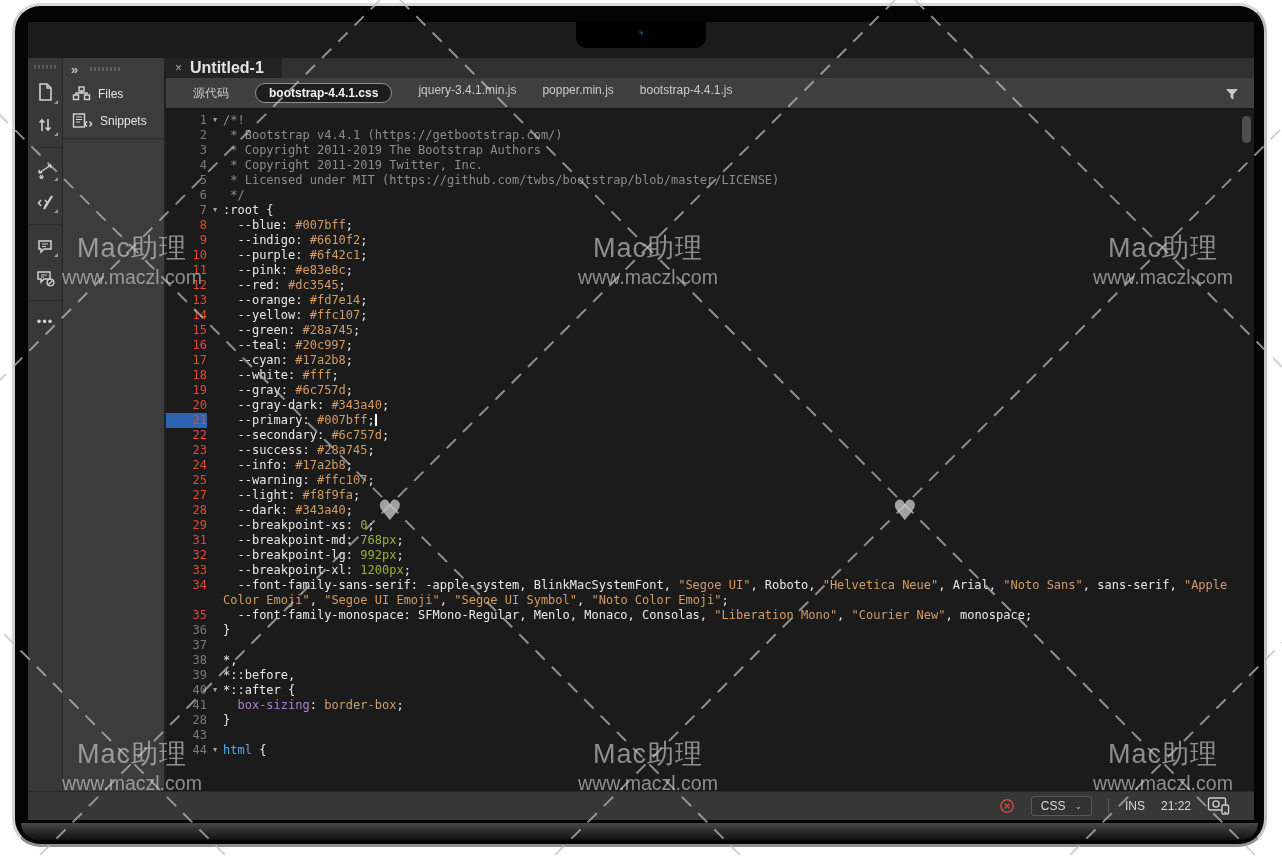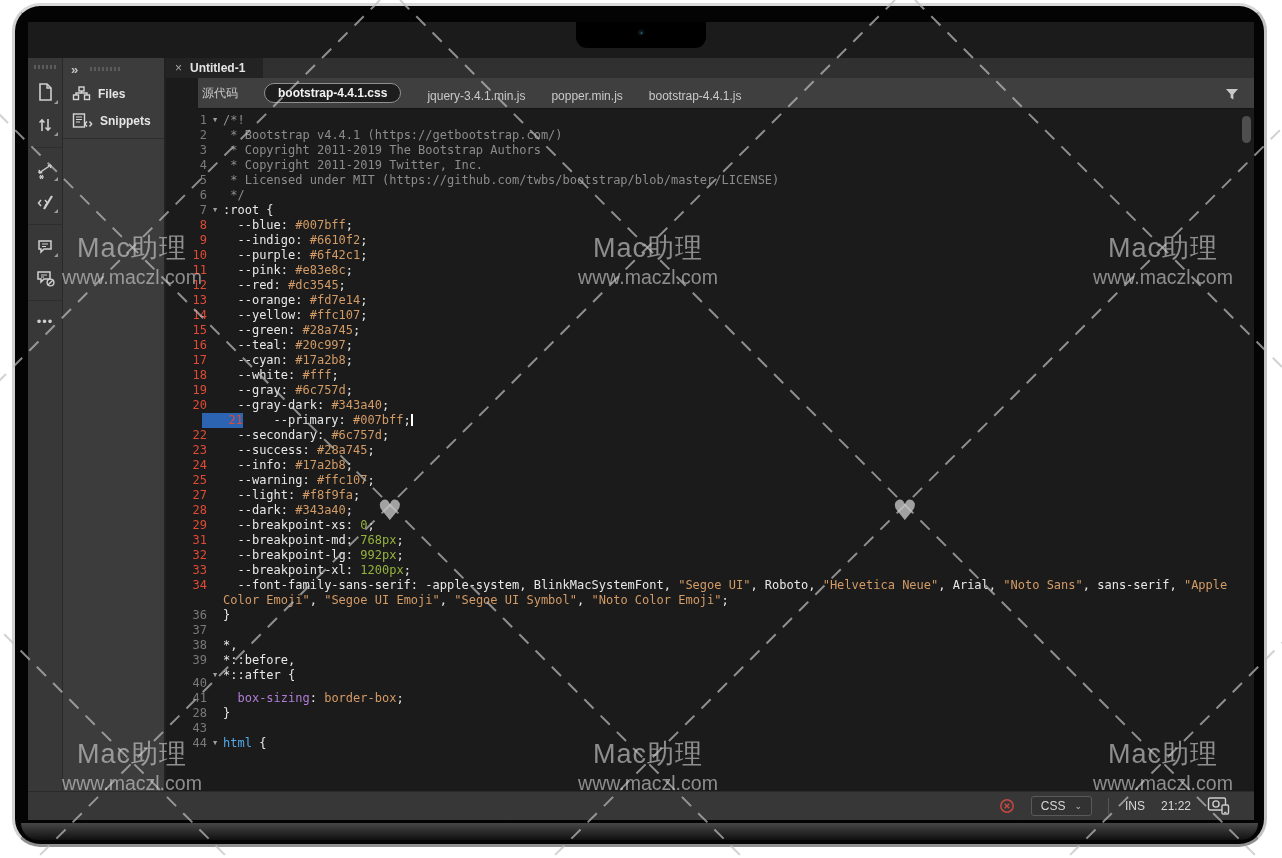--- a/index.html
+++ b/index.html
@@ -33,30 +33,30 @@
   .strip-icon{margin-top:12px;position:relative;line-height:0;}
   .strip-icon .ca{position:absolute;right:-3px;bottom:-1px;width:0;height:0;
                   border-left:4px solid transparent;border-bottom:4px solid #9a9a9a;}
   .strip-div{width:34px;height:1px;background:#2d2d2d;margin-top:12px;}
   .dots{margin-top:16px;color:#cfcfcf;font-size:13px;letter-spacing:1px;line-height:10px;}
   .filespanel{width:103px;box-sizing:border-box;background:#3c3c3c;border-right:2px solid #212121;flex:none;position:relative;}
   .panel-head{height:22px;display:flex;align-items:center;padding:0 8px;gap:12px;}
   .collapse{color:#c4c4c4;font-size:13px;font-weight:bold;line-height:1;}
   .panel-grip{width:30px;height:4px;background:repeating-linear-gradient(90deg,#5b5b5b 0 2px,transparent 2px 4px);}
   .panel-item{height:27px;display:flex;align-items:center;gap:7px;padding-left:9px;color:#e6e6e6;
-              font-size:12px;font-weight:bold;}
+              font-size:12px;font-weight:normal;}
   .panel-divider{height:1px;background:#2c2c2c;margin-top:4px;}
   
   .editor-col{flex:1;min-width:0;display:flex;flex-direction:column;background:#1b1b1b;}
   .tabbar{height:20px;background:#303030;display:flex;flex:none;}
   .tab{background:#232323;display:flex;align-items:center;gap:8px;padding:0 18px 0 9px;}
   .tab-close{color:#a6a6a6;font-size:12px;line-height:1;}
-  .tab-title{color:#e4e4e4;font-size:12px;font-weight:bold;}
+  .tab-title{color:#e4e4e4;font-size:16px;font-weight:bold;}
   .relatedbar{height:30px;background:#3f3f3f;border-bottom:1px solid #141414;display:flex;align-items:center;
-              padding-left:4px;gap:26px;font-size:12px;color:#c9c9c9;flex:none;margin-left:32px;}
+              padding-left:27px;gap:26px;font-size:12px;color:#c9c9c9;flex:none;}
   .pill{background:#1d1d1d;border:1px solid #909090;border-radius:11px;padding:2px 13px;color:#f2f2f2;font-weight:bold;}
   .funnel{margin-left:auto;margin-right:13px;line-height:0;}
   .codearea{flex:1;position:relative;overflow:hidden;padding-top:4px;
             font-family:"DejaVu Sans Mono",monospace;font-size:12px;line-height:15px;}
   .code-row{display:flex;}
   .gutter{width:41px;flex:none;text-align:right;color:var(--lineno);}
   .g-active{background:var(--active_line_bg);}
   .fold{width:16px;flex:none;text-align:center;font-size:7px;color:#9e9e9e;line-height:15px;}
   .codetext{flex:1;white-space:pre-wrap;word-break:break-word;color:var(--plain);padding-right:18px;}
   .tk-cm{color:var(--comment);} .tk-pl{color:var(--plain);} .tk-val{color:var(--value);}
@@ -178,21 +178,21 @@
 
       <div class="editor-col">
         <div class="tabbar">
           <div class="tab">
             <span class="tab-close">×</span>
             <span class="tab-title">Untitled-1</span>
           </div>
         </div>
         <div class="relatedbar">
           <span>源代码</span>
-          <span id="related-files" style="display:flex;gap:26px;align-items:flex-end;">
+          <span id="related-files" style="display:flex;gap:26px;align-items:flex-start;">
               <span class="pill">bootstrap-4.4.1.css</span>
               <span>jquery-3.4.1.min.js</span>
               <span>popper.min.js</span>
               <span>bootstrap-4.4.1.js</span>
             </span>
           <span class="funnel">
             <svg width="18" height="17" viewBox="0 0 18 17">
                 <path d="M3 4h12l-4.6 5.2v5.3l-2.8-1.7V9.2z" fill="#c9c9c9"></path>
               </svg>
           </span>
@@ -293,21 +293,21 @@
                 <span class="gutter" style="color: var(--lineno_modified);">19</span>
                 <span class="fold"></span>
                 <span class="codetext"><span class="tk-pl">  --gray: </span><span class="tk-val">#6c757d</span><span class="tk-pl">;</span></span>
               </div>
               <div class="code-row">
                 <span class="gutter" style="color: var(--lineno_modified);">20</span>
                 <span class="fold"></span>
                 <span class="codetext"><span class="tk-pl">  --gray-dark: </span><span class="tk-val">#343a40</span><span class="tk-pl">;</span></span>
               </div>
               <div class="code-row">
-                <span class="gutter g-active" style="color: var(--lineno_modified); margin-left: 36px;">21</span>
+                <span class="gutter g-active" style="color: var(--lineno_modified);">21</span>
                 <span class="fold"></span>
                 <span class="codetext"><span class="tk-pl">  --primary: </span><span class="tk-val">#007bff</span><span class="tk-pl">;</span><span class="caret"></span></span>
               </div>
               <div class="code-row">
                 <span class="gutter" style="color: var(--lineno_modified); text-align: right;">22</span>
                 <span class="fold"></span>
                 <span class="codetext"><span class="tk-pl">  --secondary: </span><span class="tk-val">#6c757d</span><span class="tk-pl">;</span></span>
               </div>
               <div class="code-row">
                 <span class="gutter" style="color: var(--lineno_modified);">23</span>
@@ -353,41 +353,46 @@
                 <span class="gutter" style="color: var(--lineno_modified);">33</span>
                 <span class="fold"></span>
                 <span class="codetext"><span class="tk-pl">  --breakpoint-xl: </span><span class="tk-num">1200px</span><span class="tk-pl">;</span></span>
               </div>
               <div class="code-row">
                 <span class="gutter" style="color: var(--lineno_modified);">34</span>
                 <span class="fold"></span>
                 <span class="codetext"><span class="tk-pl">  --font-family-sans-serif: -apple-system, BlinkMacSystemFont, </span><span class="tk-val">"Segoe UI"</span><span class="tk-pl">, Roboto, </span><span class="tk-val">"Helvetica Neue"</span><span class="tk-pl">, Arial, </span><span class="tk-val">"Noto Sans"</span><span class="tk-pl">, sans-serif, </span><span class="tk-val">"Apple Color Emoji"</span><span class="tk-pl">, </span><span class="tk-val">"Segoe UI Emoji"</span><span class="tk-pl">, </span><span class="tk-val">"Segoe UI Symbol"</span><span class="tk-pl">, </span><span class="tk-val">"Noto Color Emoji"</span><span class="tk-pl">;</span></span>
               </div>
               <div class="code-row">
+                <span class="gutter" style="color: var(--lineno_modified);">35</span>
+                <span class="fold"></span>
+                <span class="codetext"><span class="tk-pl">  --font-family-monospace: SFMono-Regular, Menlo, Monaco, Consolas, </span><span class="tk-val">"Liberation Mono"</span><span class="tk-pl">, </span><span class="tk-val">"Courier New"</span><span class="tk-pl">, monospace;</span></span>
+              </div>
+              <div class="code-row">
                 <span class="gutter" style="color: var(--lineno);">36</span>
                 <span class="fold"></span>
                 <span class="codetext"><span class="tk-pl">}</span></span>
               </div>
               <div class="code-row">
                 <span class="gutter" style="color: var(--lineno);">37</span>
                 <span class="fold"></span>
                 <span class="codetext"></span>
               </div>
               <div class="code-row">
                 <span class="gutter" style="color: var(--lineno);">38</span>
                 <span class="fold"></span>
                 <span class="codetext"><span class="tk-pl">*,</span></span>
               </div>
               <div class="code-row">
                 <span class="gutter" style="color: var(--lineno);">39</span>
                 <span class="fold"></span>
                 <span class="codetext"><span class="tk-pl">*::before,</span></span>
               </div>
               <div class="code-row">
-                <span class="gutter" style="color: var(--lineno); margin-top: 8px;">40</span>
+                <span class="gutter" style="color: var(--lineno);">40</span>
                 <span class="fold">▼</span>
                 <span class="codetext"><span class="tk-pl">*::after {</span></span>
               </div>
               <div class="code-row">
                 <span class="gutter" style="color: var(--lineno);">41</span>
                 <span class="fold"></span>
                 <span class="codetext"><span class="tk-prop">  box-sizing</span><span class="tk-pl">: </span><span class="tk-val">border-box</span><span class="tk-pl">;</span></span>
               </div>
               <div class="code-row">
                 <span class="gutter" style="color: var(--lineno);">28</span>

